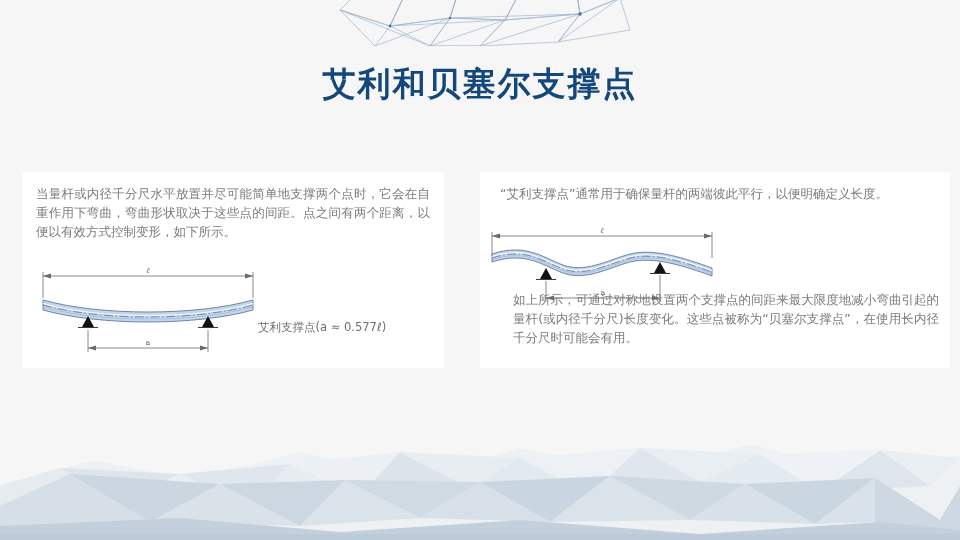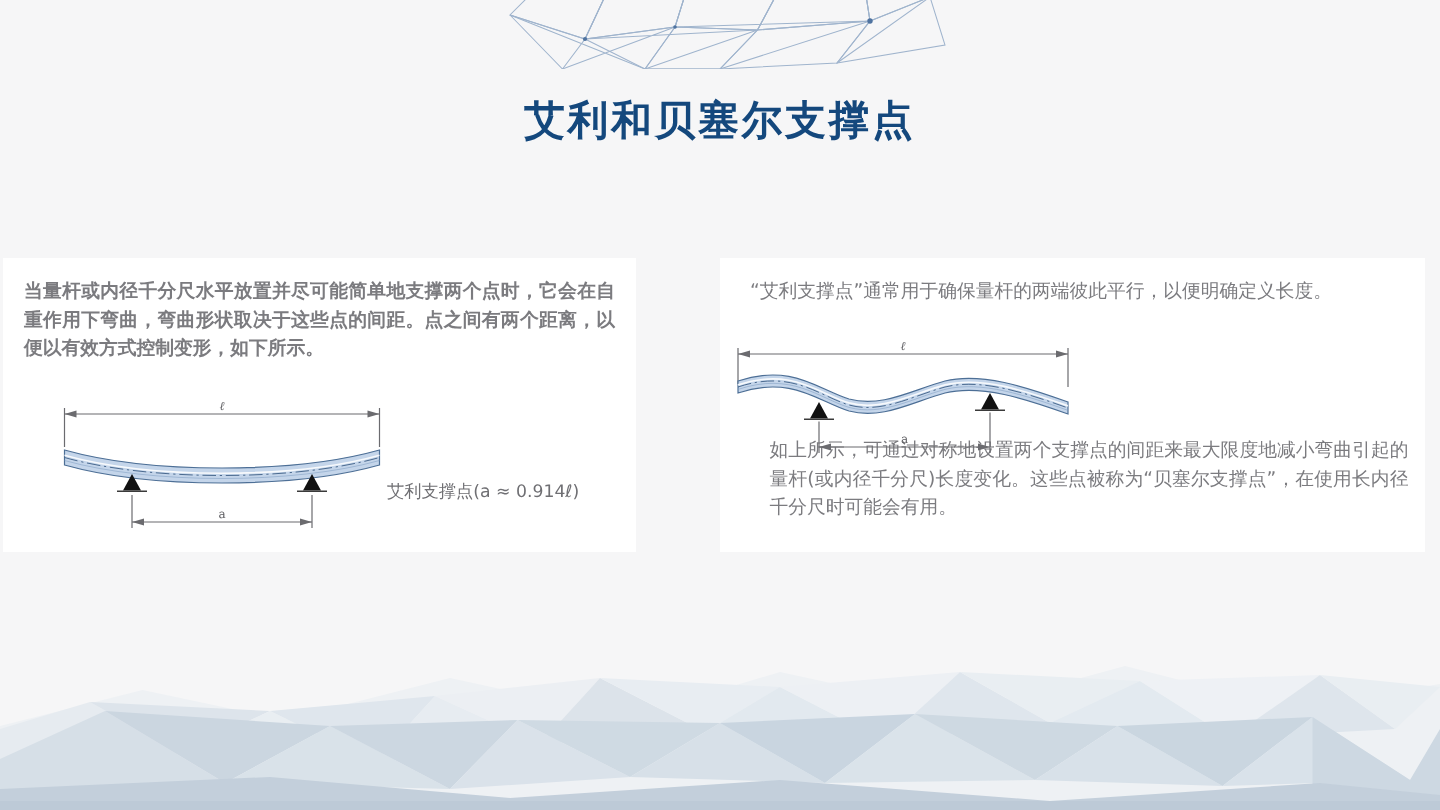--- a/index.html
+++ b/index.html
@@ -42,39 +42,38 @@
     pointer-events: none;
   }
 
   
   .title {
     position: absolute;
     top: 62px;
     left: 0;
     width: 960px;
     text-align: center;
-    font-size: 27px;
+    font-size: 33px;
     font-weight: bold;
     letter-spacing: 2px;
     color: #14487d;
     font-family: "DejaVu Sans", "Liberation Sans", sans-serif;
   }
 
   
   .card {
     position: absolute;
     background: #ffffff;
     box-sizing: border-box;
   }
   .card-left {
-    left: 2px;
+    left: 22px;
     top: 172px;
     width: 422px;
     height: 196px;
-    font-weight: bold;
   }
   .card-right {
     left: 480px;
     top: 172px;
     width: 470px;
     height: 196px;
   }
 
   .para {
     color: #7b7b7f;
@@ -202,21 +201,21 @@
       <line x1="48" y1="84" x2="168" y2="84"></line>
       <line x1="48" y1="66" x2="48" y2="88"></line>
       <line x1="168" y1="66" x2="168" y2="88"></line>
     </g>
     <polygon points="48,84 56,81.6 56,86.4" fill="#6b6b6f"></polygon>
     <polygon points="168,84 160,81.6 160,86.4" fill="#6b6b6f"></polygon>
     <text x="108" y="81" font-size="8" text-anchor="middle" fill="#5d5d61" font-family="DejaVu Serif, serif">a</text>
   </svg>
 
   <div class="caption caption-airy">
-    <span>艾利支撑点(a ≈ 0.914</span><em>ℓ</em><span>)</span>
+    <span>艾利支撑点(a ≈ 0.577</span><em>ℓ</em><span>)</span>
   </div>
 
   <div class="card card-right">
     <div class="para para-top">“艾利支撑点”通常用于确保量杆的两端彼此平行，以便明确定义长度。</div>
     <div class="para para-bottom">如上所示，可通过对称地设置两个支撑点的间距来最大限度地减小弯曲引起的量杆(或内径千分尺)长度变化。这些点被称为“贝塞尔支撑点”，在使用长内径千分尺时可能会有用。</div>
   </div>
 
   <svg class="diagram-bessel" viewBox="0 0 228 84">
 
     <g stroke="#6b6b6f" stroke-width="0.8" fill="none">

